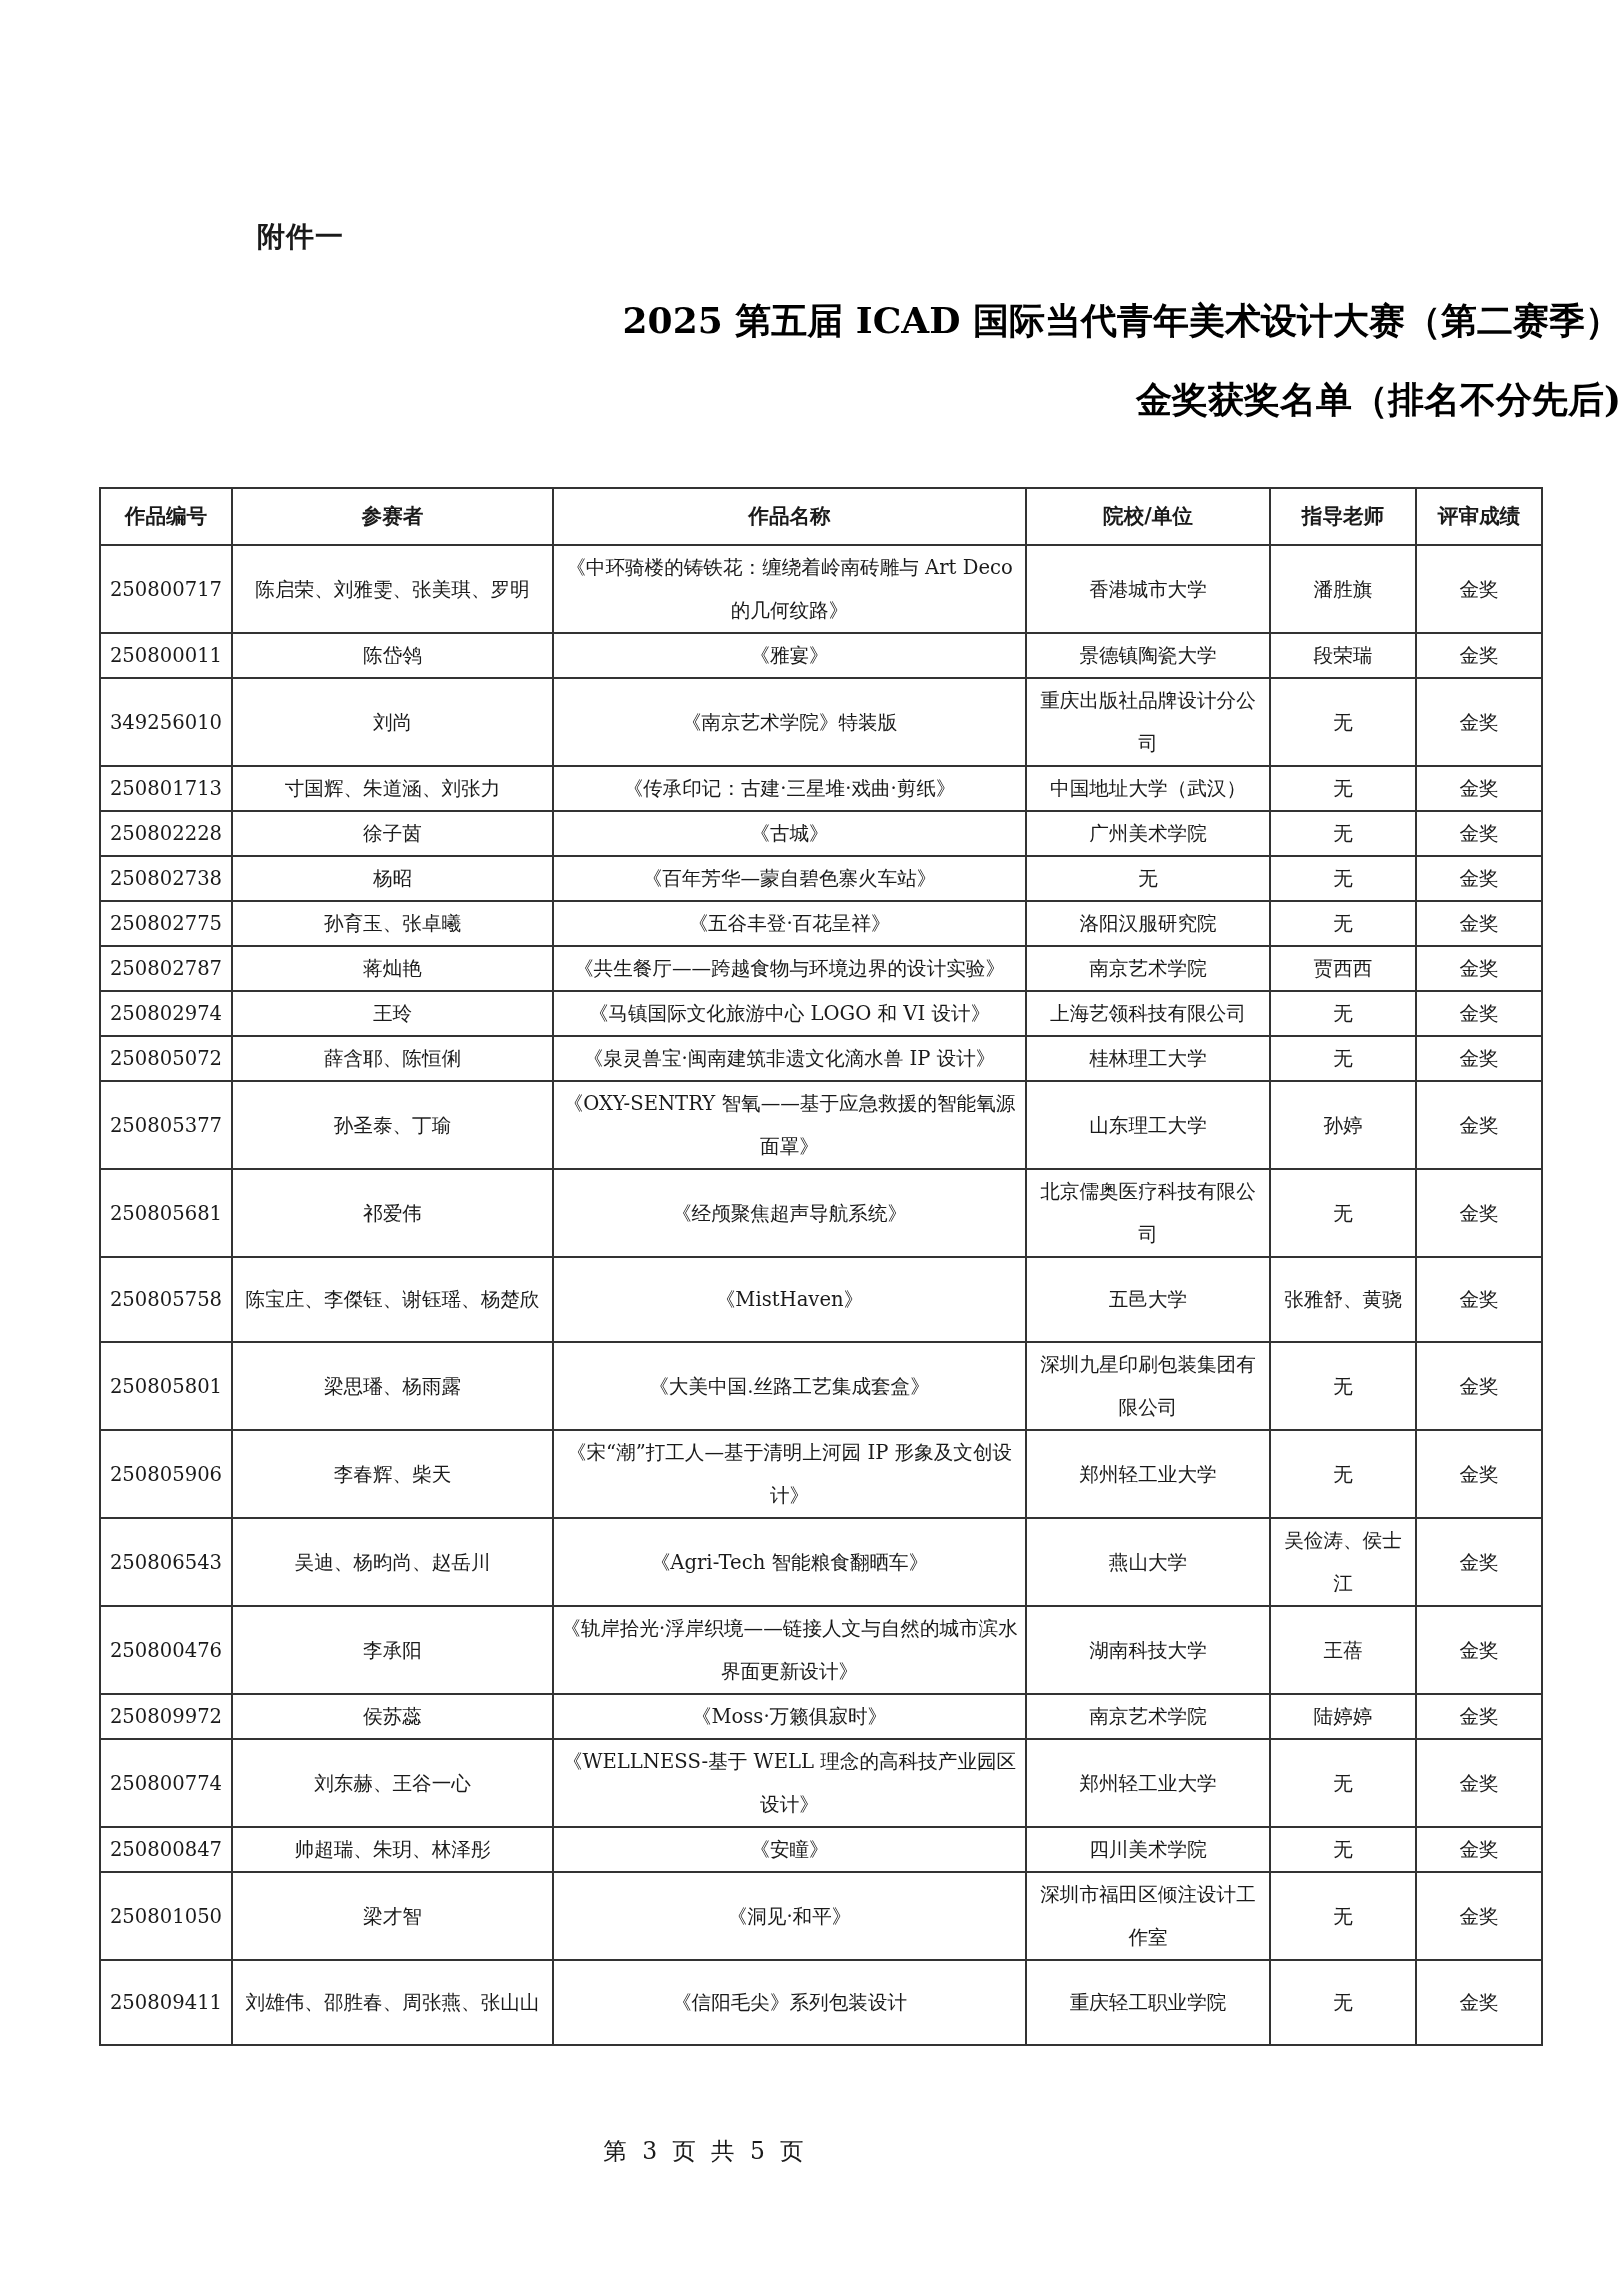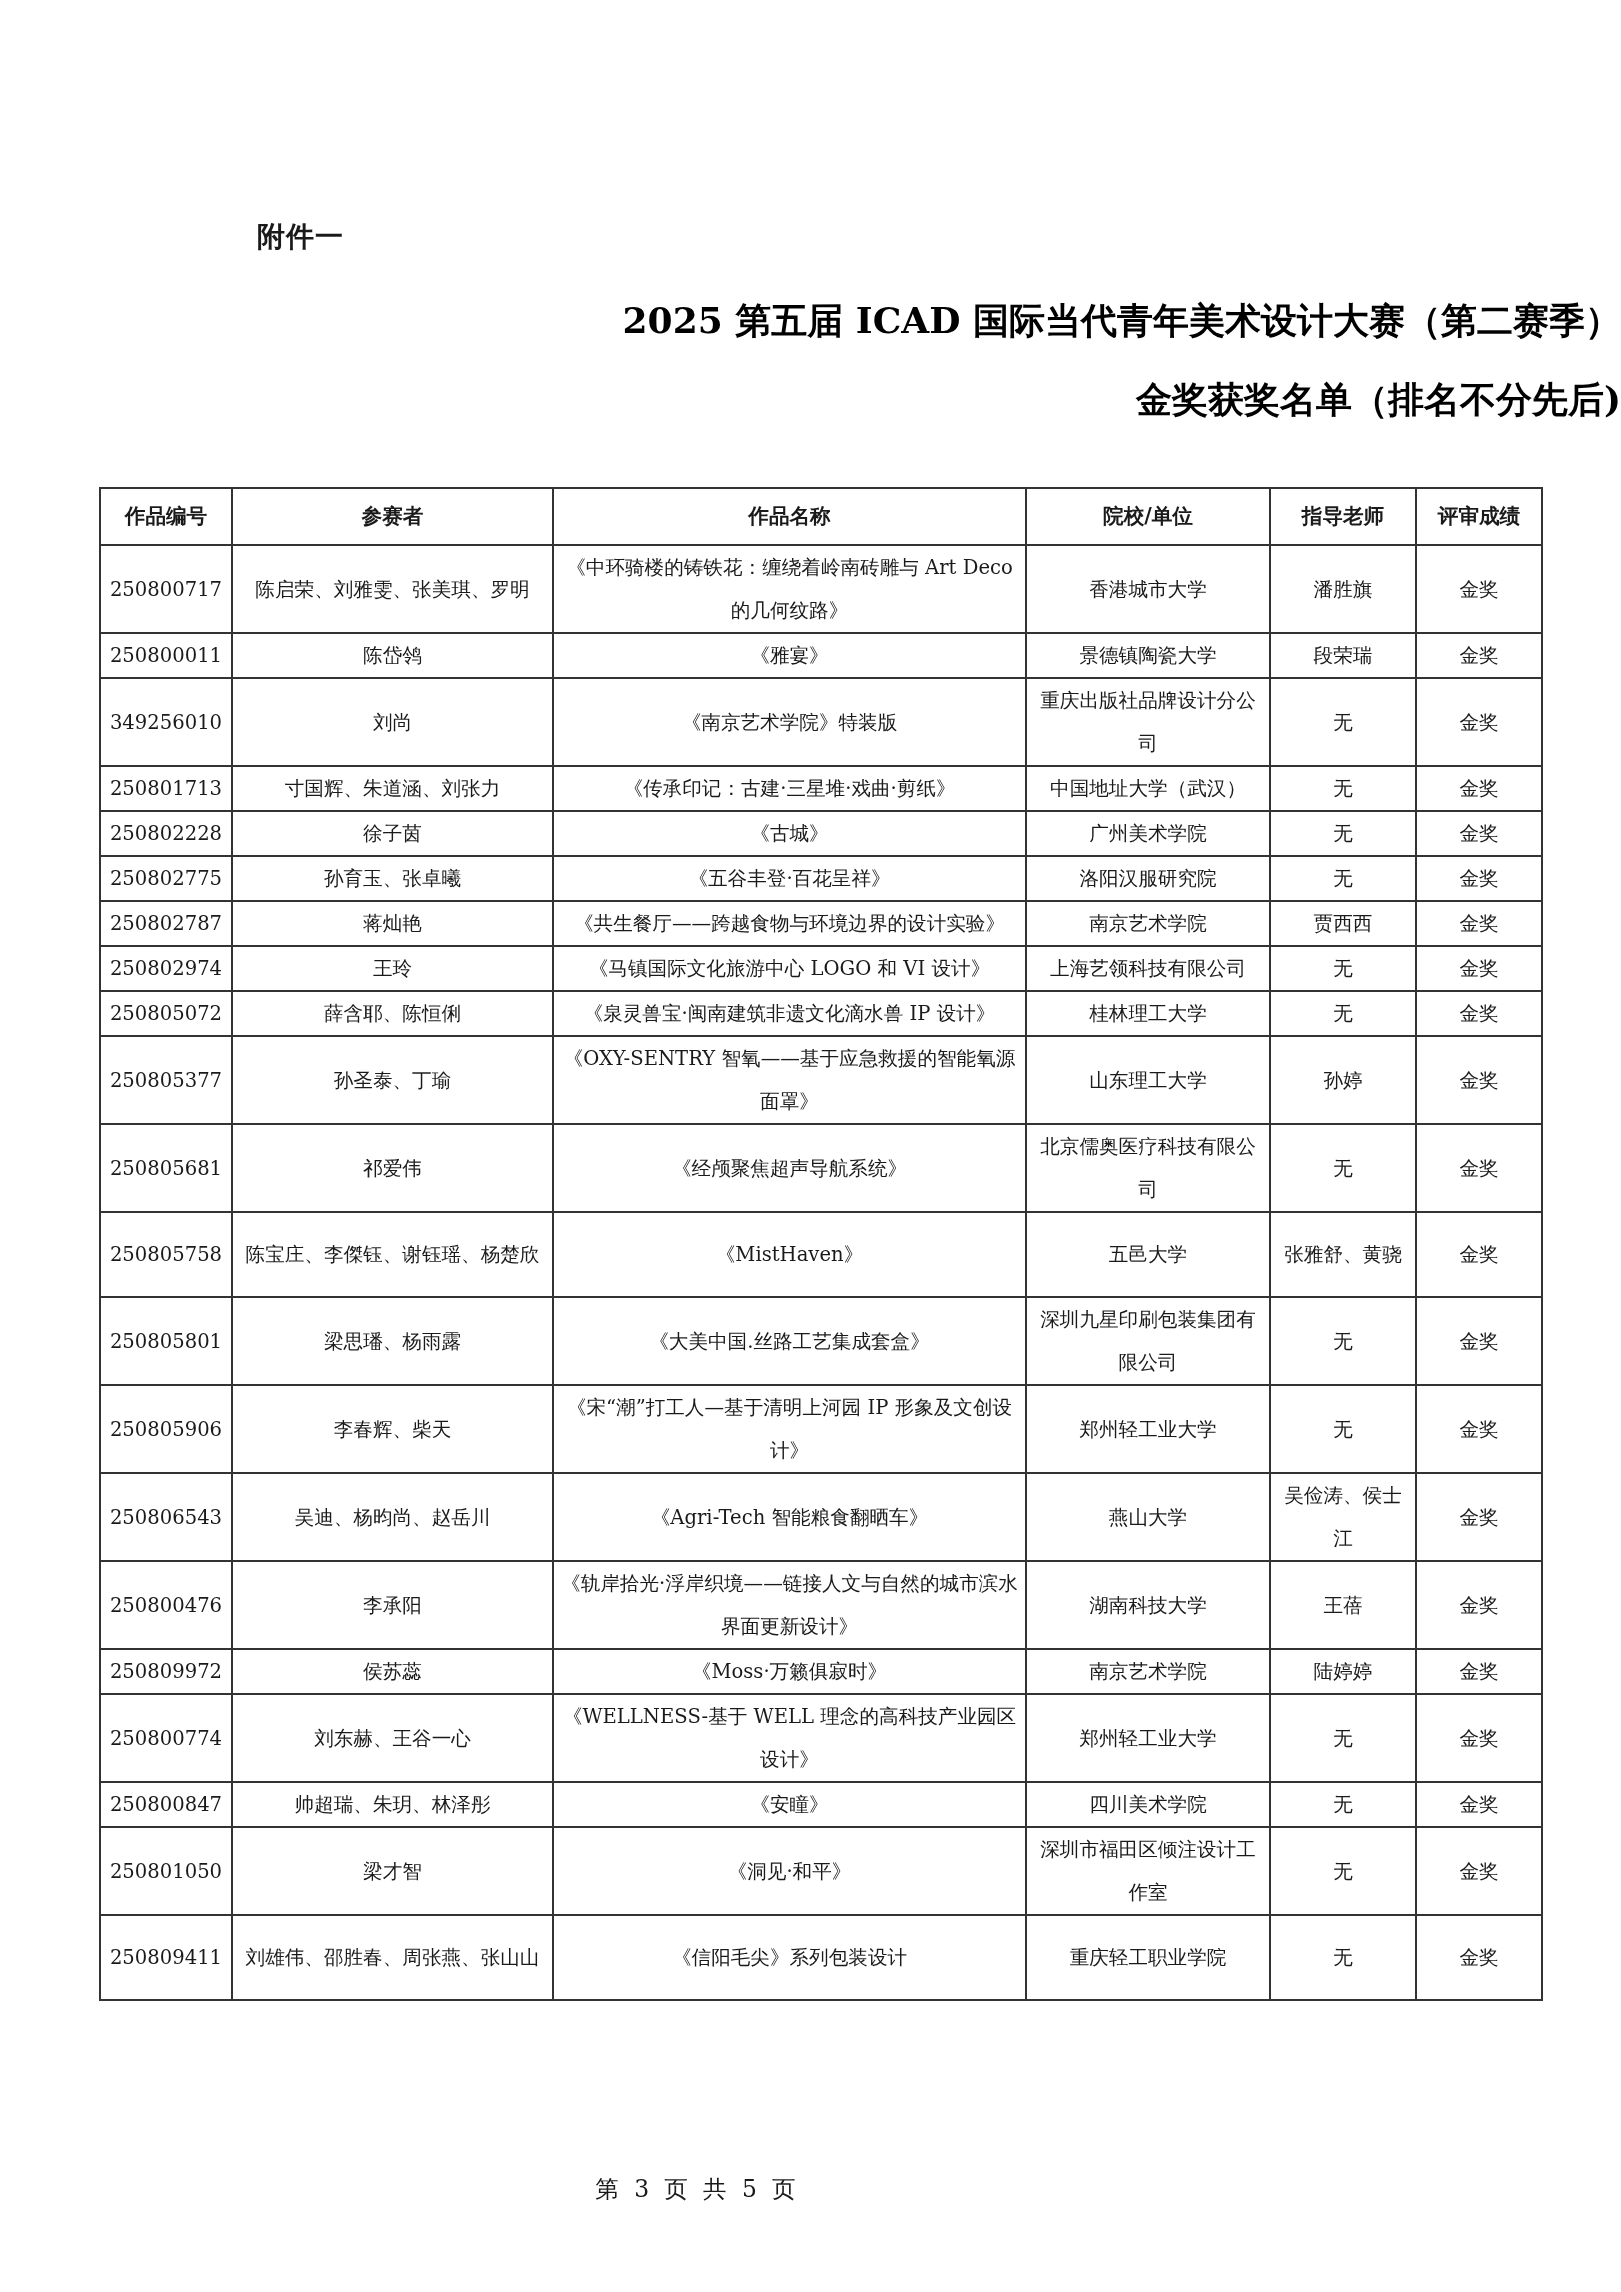--- a/index.html
+++ b/index.html
@@ -13,22 +13,22 @@
   .title2 { top: 376px; font-size: 36px; }
   table.awards { position: absolute; left: 99px; top: 487px; border-collapse: collapse;
                  table-layout: fixed; width: 1443px; border-radius: 20px; }
   table.awards td, table.awards th { border: 2px solid #333; text-align: center; vertical-align: middle;
                  padding: 0 5.9px; font-size: 19.6px; line-height: 43px; word-break: break-all; font-weight: normal; }
   table.awards th { font-weight: bold; font-size: 20.6px; height: 55px;
                     font-family: "DejaVu Sans", "Liberation Sans", sans-serif; }
   td.id { font-size: 19.6px; }
   tr.r1 td { height: 39px; }
   tr.r2 td { height: 83px; }
-  .footer { position: absolute; left: 0; width: 1391px; top: 2135px; text-align: center; font-size: 23.5px;
-            word-spacing: 7.8px; margin-top: 38px; }
+  .footer { position: absolute; left: 8px; width: 1391px; top: 2135px; text-align: center; font-size: 23.5px;
+            word-spacing: 7.8px; }
 </style>
 </head>
 <body>
 
 <div class="attachment">附件一</div>
 <div class="title title1">2025 第五届 ICAD 国际当代青年美术设计大赛（第二赛季）</div>
 <div class="title title2">金奖获奖名单（排名不分先后)</div>
 
 <table class="awards">
   <colgroup>
@@ -84,20 +84,28 @@
     </tr>
     <tr class="r1">
       <td class="id">250802228</td>
       <td>徐子茵</td>
       <td>《古城》</td>
       <td>广州美术学院</td>
       <td>无</td>
       <td>金奖</td>
     </tr>
     <tr class="r1">
+      <td class="id">250802738</td>
+      <td>杨昭</td>
+      <td>《百年芳华—蒙自碧色寨火车站》</td>
+      <td>无</td>
+      <td>无</td>
+      <td>金奖</td>
+    </tr>
+    <tr class="r1">
       <td class="id">250802775</td>
       <td>孙育玉、张卓曦</td>
       <td>《五谷丰登·百花呈祥》</td>
       <td>洛阳汉服研究院</td>
       <td>无</td>
       <td>金奖</td>
     </tr>
     <tr class="r1">
       <td class="id">250802787</td>
       <td>蒋灿艳</td>

